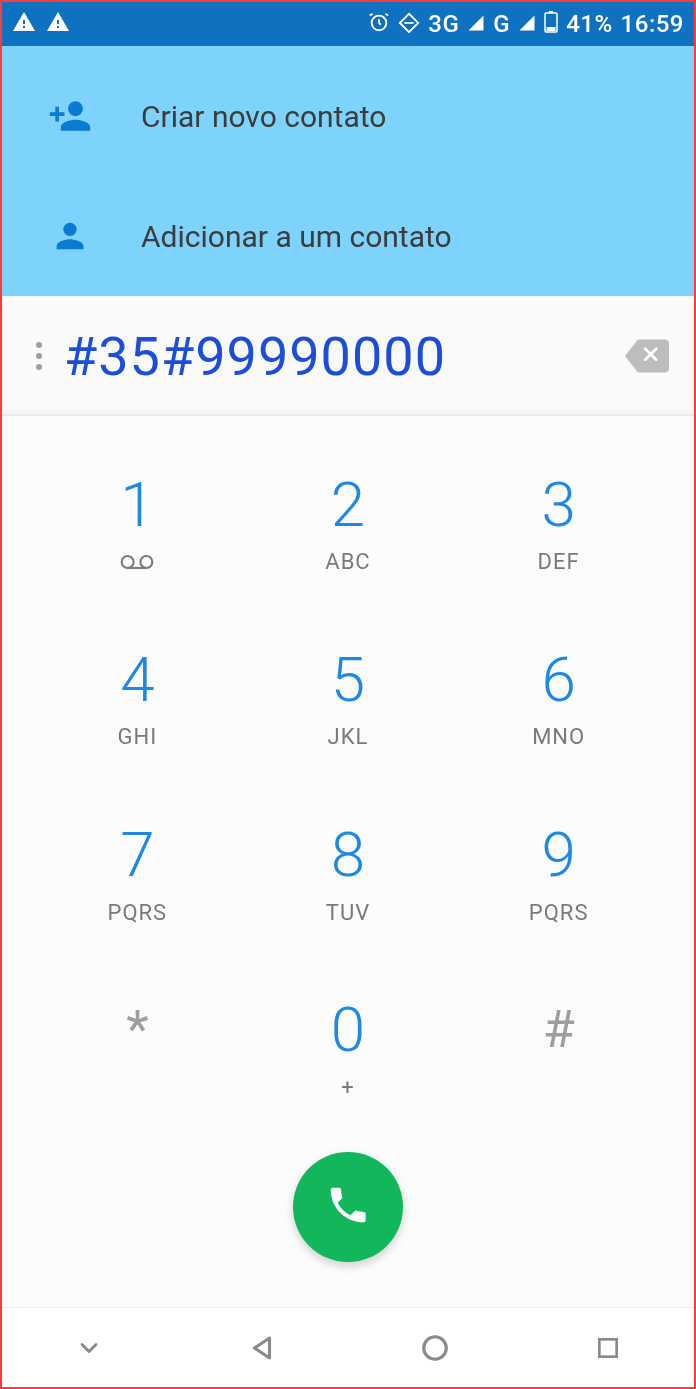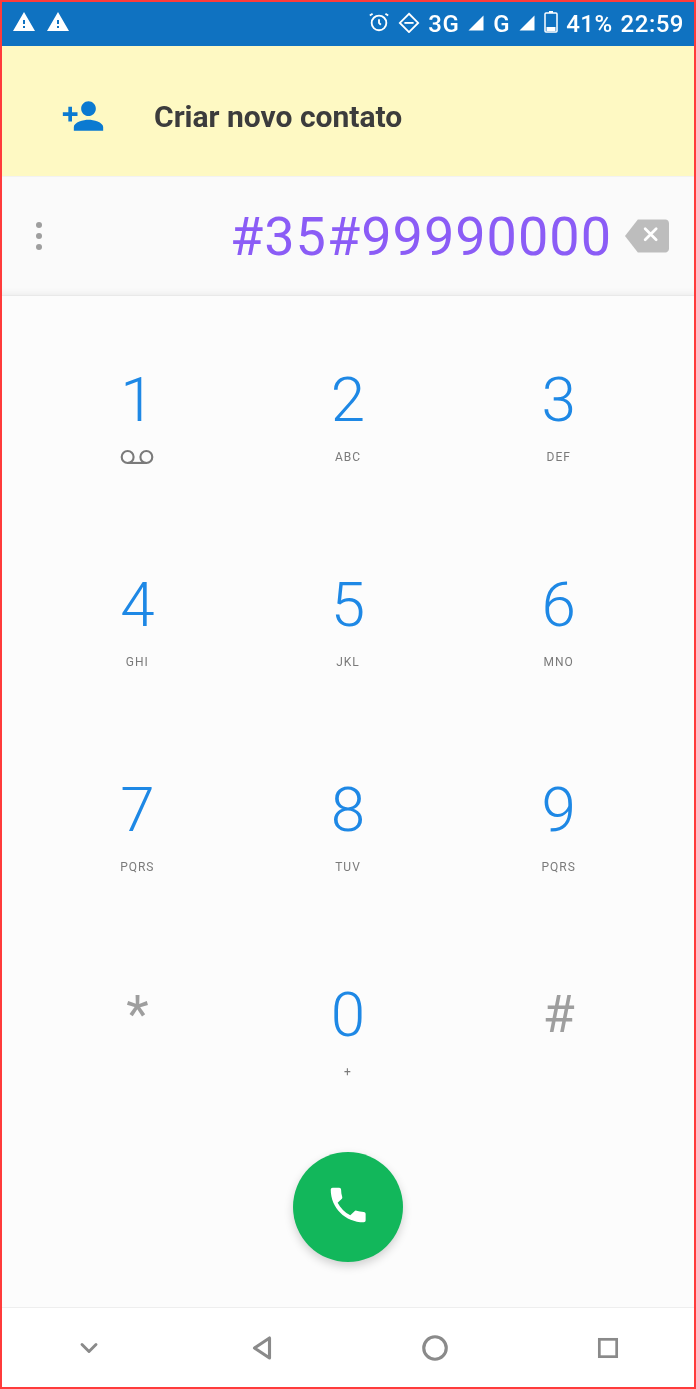--- a/index.html
+++ b/index.html
@@ -25,23 +25,22 @@
     padding: 0 10px;
     font-size: 22px;
     font-weight: 500;
   }
   .status-left { display: flex; gap: 10px; align-items: center; }
   .status-right { margin-left: auto; display: flex; gap: 8px; align-items: center; }
   .status-right .txt { font-size: 24px; letter-spacing: 0.5px; }
 
   
   .actions {
-    background: #fef9c3;
-    padding: 10px 0 0 16px;
-    font-weight: bold;
+    background: #7dd3fc;
+    padding: 10px 0 0 3px;
   }
   .action-item {
     display: flex;
     align-items: center;
     height: 120px;
     padding: 0 30px 0 42px;
     cursor: pointer;
   }
   .action-icon {
     width: 46px;
@@ -76,24 +75,24 @@
     flex-direction: column;
     align-items: center;
     gap: 5px;
     cursor: pointer;
   }
   .more-dots span {
     width: 6px; height: 6px; border-radius: 50%; background: #9e9e9e;
   }
   .dialed-number {
     flex: 1;
-    text-align: right;
+    text-align: left;
     font-size: 54px;
     font-weight: 400;
-    color: #8b5cf6;
+    color: #1d4ed8;
     letter-spacing: 1px;
     margin: 0 10px;
     white-space: nowrap;
     overflow: hidden;
   }
   .backspace-btn {
     width: 50px; height: 40px;
     display: flex; align-items: center; justify-content: center;
     cursor: pointer;
     color: #bdbdbd;
@@ -117,21 +116,21 @@
     user-select: none;
   }
   .key-digit {
     font-size: 62px;
     color: #1e88e5;
     font-weight: 300;
     line-height: 1;
   }
   .key-sym .key-digit { color: #9e9e9e; font-size: 52px; font-weight: 400;}
   .key-letters {
-    font-size: 12px;
+    font-size: 22px;
     color: #7a7a7a;
     margin-top: 14px;
     letter-spacing: 1px;
     height: 24px;
     display: flex;
     align-items: center;
   }
   .vm-icon { color: #7a7a7a; }
 
   
@@ -211,32 +210,40 @@
         </svg>
     </span>
     <span>
       <svg width="14" height="22" viewBox="0 0 14 22" fill="none">
           <rect x="1" y="2" width="12" height="19" rx="1" stroke="#fff" stroke-width="1.5"></rect>
           <rect x="5" y="0" width="4" height="2" fill="#fff"></rect>
           <rect x="2.5" y="16" width="9" height="4" fill="#fff"></rect>
         </svg>
     </span>
     <span class="txt">41%</span>
-    <span class="txt">22:59</span>
+    <span class="txt">16:59</span>
   </div>
 </div>
 
 <div class="actions">
   <div class="action-item">
     <span class="action-icon">
       <svg width="44" height="44" viewBox="0 0 24 24" fill="#0b7ad1">
           <path d="M15 12c2.21 0 4-1.79 4-4s-1.79-4-4-4-4 1.79-4 4 1.79 4 4 4zm-9-2V7H4v3H1v2h3v3h2v-3h3v-2H6zm9 4c-2.67 0-8 1.34-8 4v2h16v-2c0-2.66-5.33-4-8-4z"></path>
         </svg>
     </span>
     <span class="action-label">Criar novo contato</span>
+  </div>
+  <div class="action-item">
+    <span class="action-icon">
+      <svg width="40" height="40" viewBox="0 0 24 24" fill="#0b7ad1">
+          <path d="M12 12c2.21 0 4-1.79 4-4s-1.79-4-4-4-4 1.79-4 4 1.79 4 4 4zm0 2c-2.67 0-8 1.34-8 4v2h16v-2c0-2.66-5.33-4-8-4z"></path>
+        </svg>
+    </span>
+    <span class="action-label">Adicionar a um contato</span>
   </div>
 </div>
 
 <div class="number-row">
   <div class="more-dots">
     <span></span>
       <span></span>
       <span></span>
   </div>
   <div class="dialed-number">#35#99990000</div>

